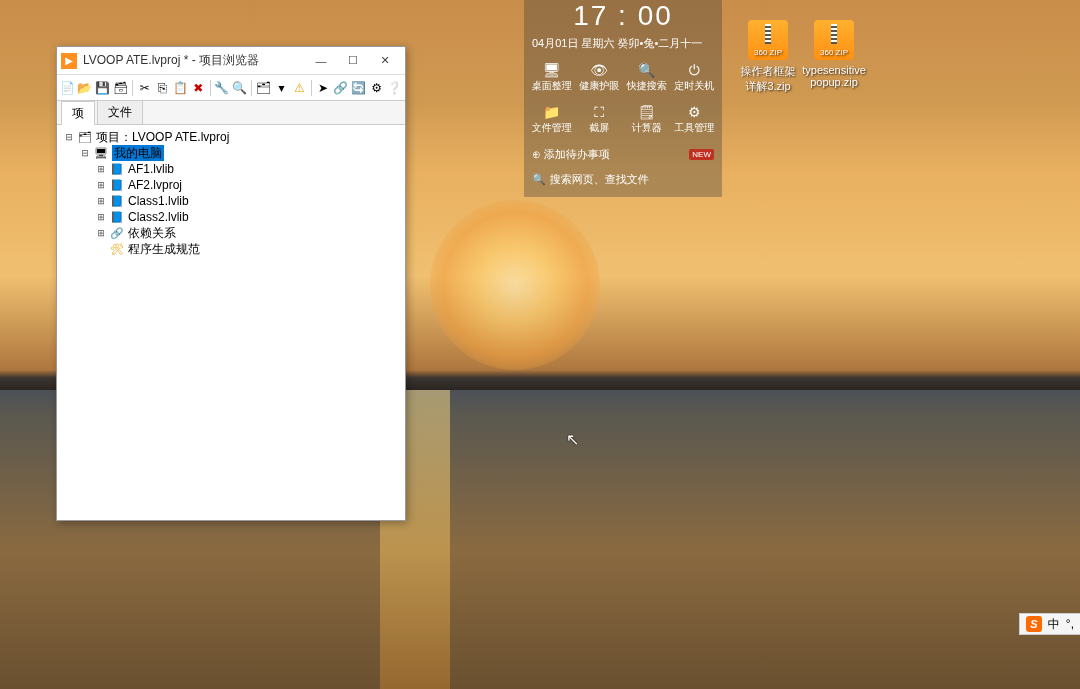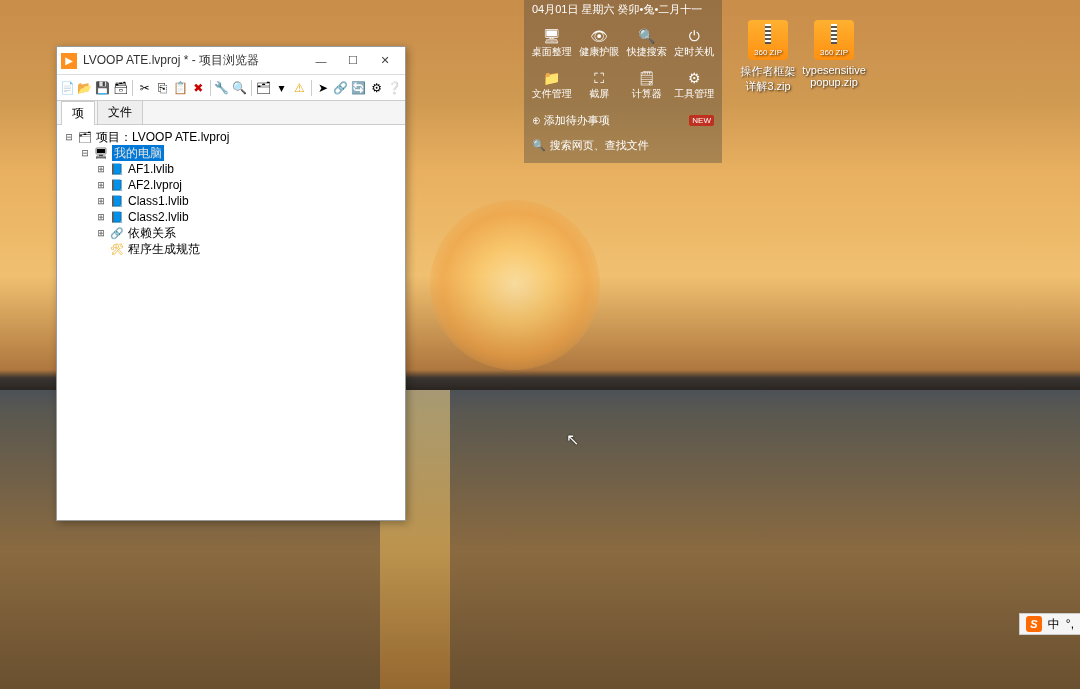--- a/index.html
+++ b/index.html
@@ -56,21 +56,21 @@
   margin-right: 2px; font-size: 12px; cursor: default; }
 .tab.active { background: #fff; position: relative; top: 1px; }
 
 .tree { flex: 1; background: #fff; overflow: auto; padding: 4px 2px; font-size: 12px; }
 .tnode { display: flex; align-items: center; height: 16px; line-height: 16px;
   white-space: nowrap; cursor: default; }
 .twister { width: 12px; height: 12px; display: inline-flex; align-items: center;
   justify-content: center; font-size: 9px; color: #555; margin-right: 2px; }
 .ticon { width: 16px; height: 14px; display: inline-flex; align-items: center;
   justify-content: center; font-size: 11px; margin-right: 3px; }
-.tlabel.selected { background: #0078d7; color: #e5e5e5; padding: 0 2px; }
+.tlabel.selected { background: #0078d7; color: #000000; padding: 0 2px; }
 .ind0 { padding-left: 4px; }
 .ind1 { padding-left: 20px; }
 .ind2 { padding-left: 36px; }
 
 
 .widget {
   position: absolute; top: 0; left: 524px; width: 198px;
   background: rgba(60,60,60,0.35); color: #fff; font-size: 12px;
   border-radius: 0; padding-bottom: 8px;
 }
@@ -192,20 +192,21 @@
     </div>
     <div class="tnode ind2">
       <span class="twister"></span>
       <span class="ticon" style="color:#e8a000">🛠</span>
       <span class="tlabel">程序生成规范</span>
     </div>
   </div>
 </div>
 
 <div class="widget">
+  <div class="clock">17 : 00</div>
   <div class="date">04月01日  星期六  癸卯•兔•二月十一</div>
   <div class="iconrow">
     <div class="wicon">
         <span class="glyph">🖥</span>
         <span>桌面整理</span>
       </div>
     <div class="wicon">
         <span class="glyph">👁</span>
         <span>健康护眼</span>
       </div>

